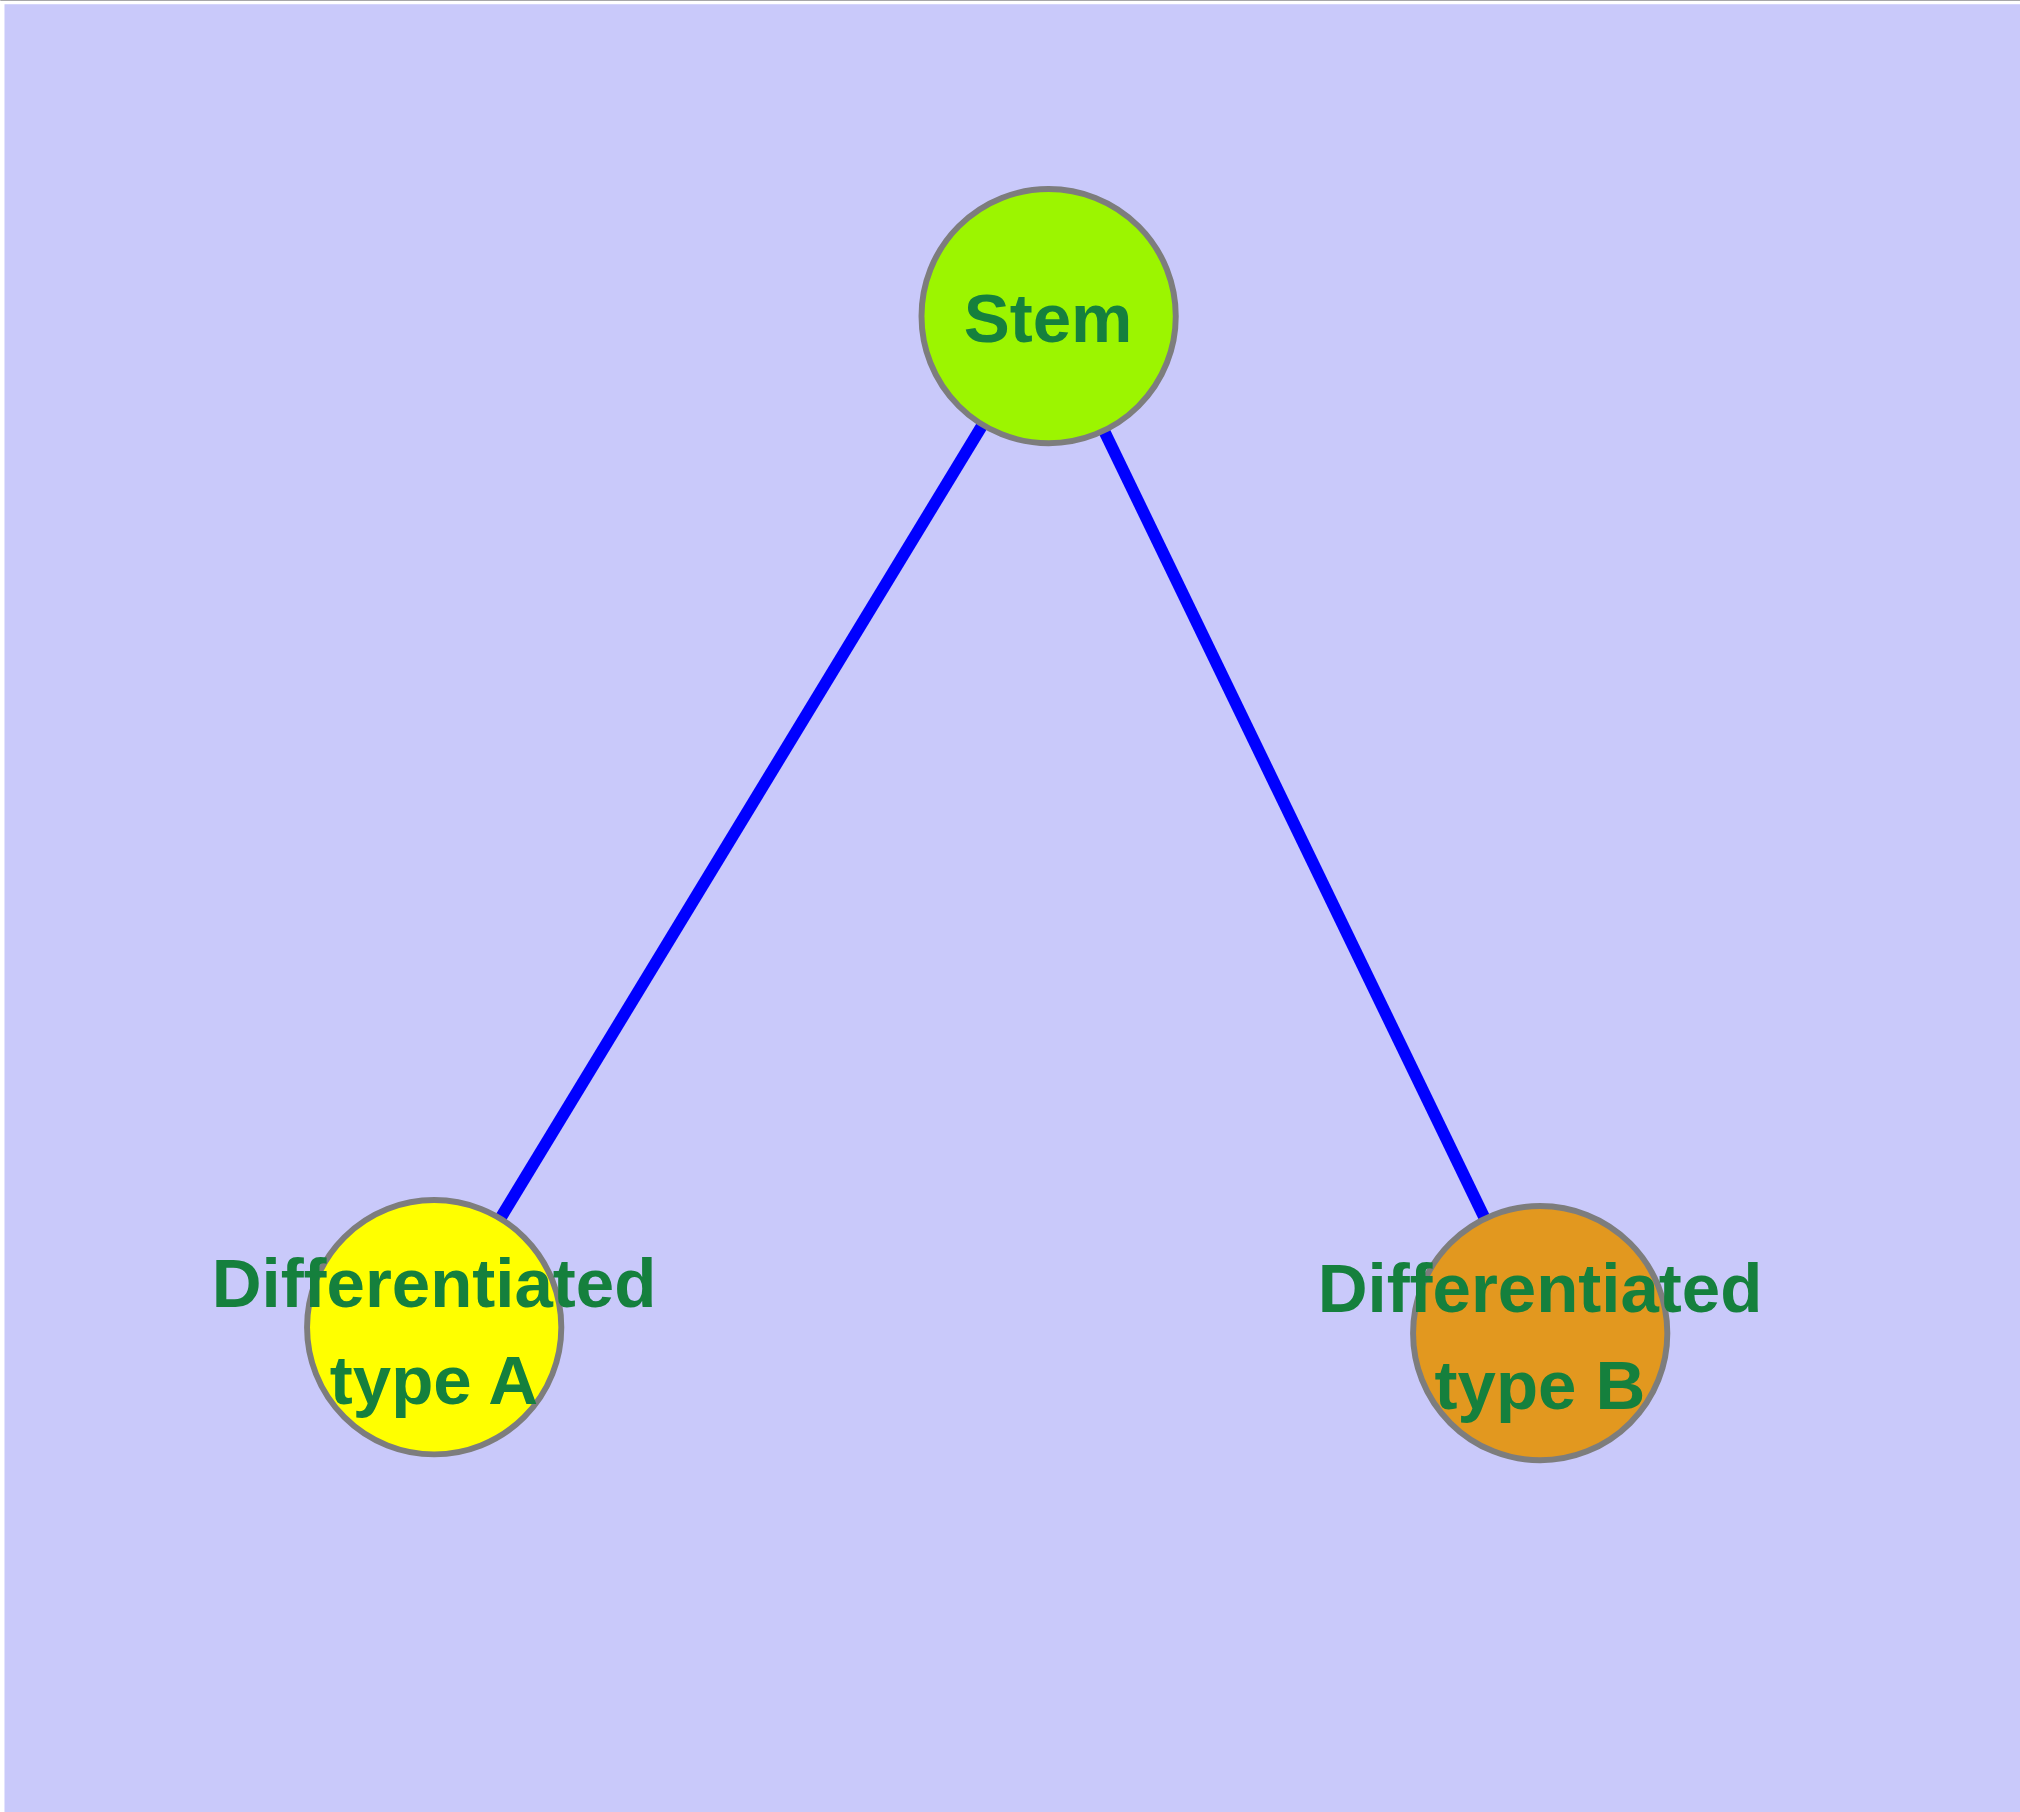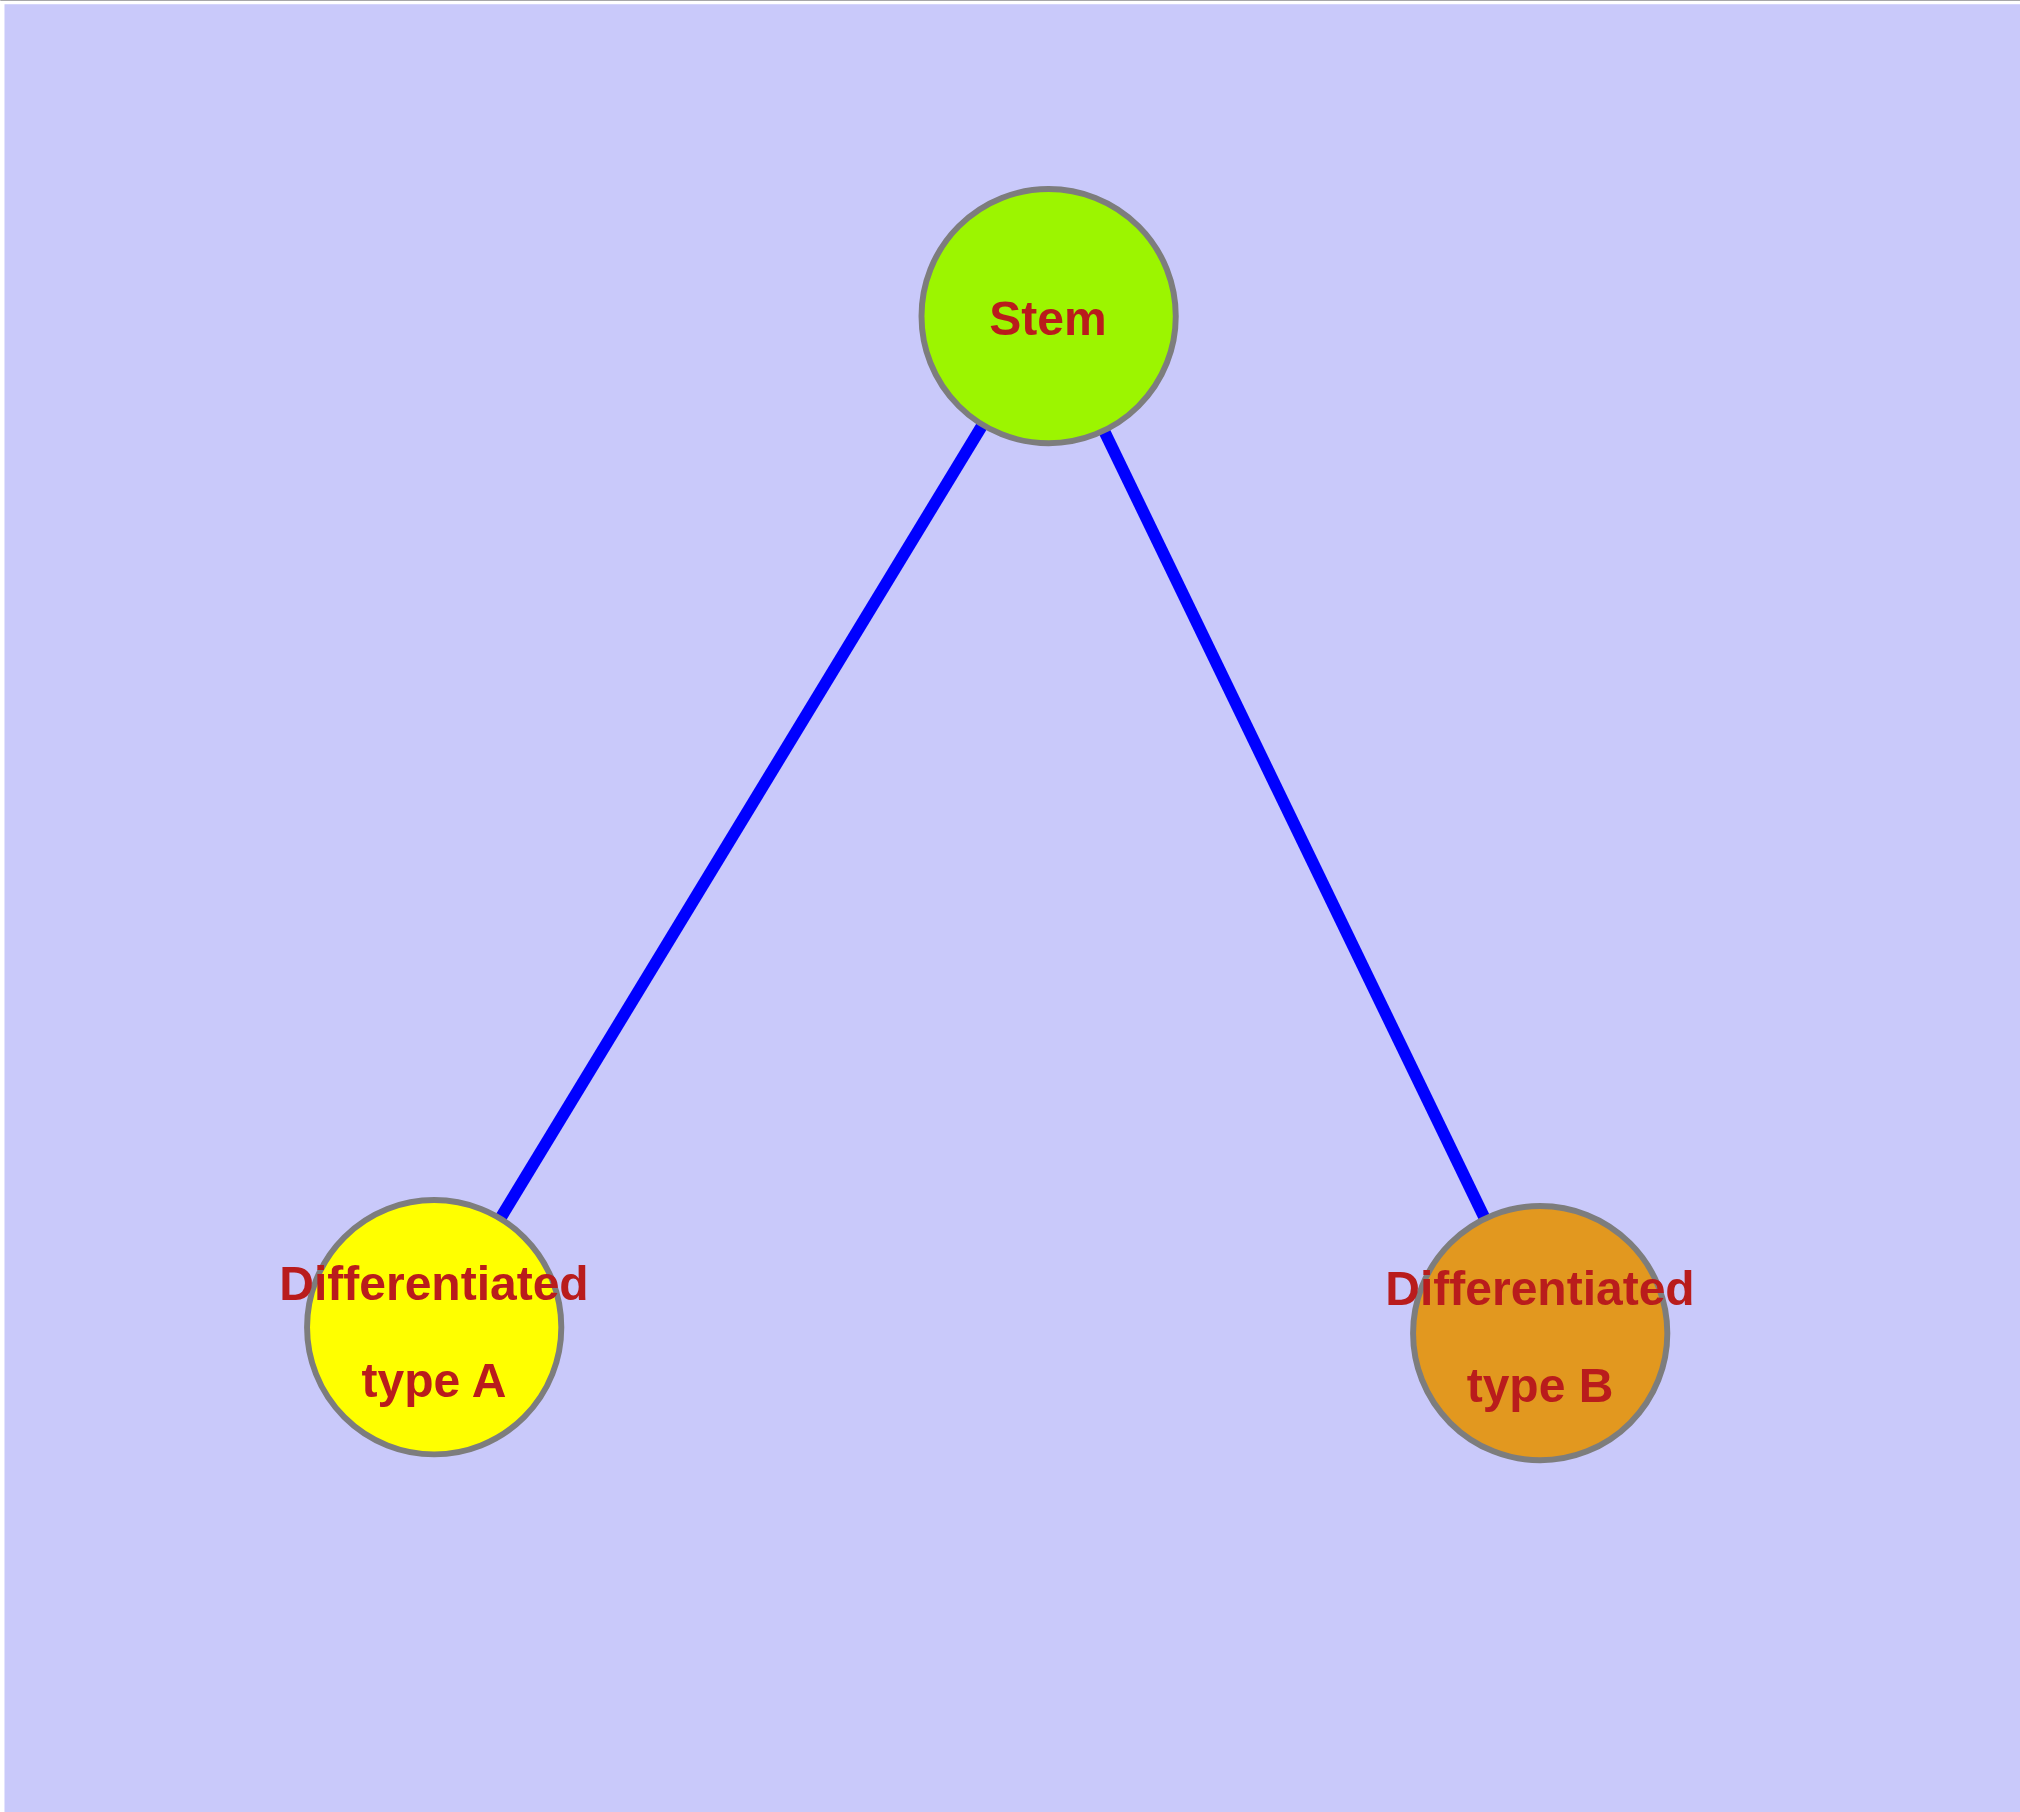--- a/index.html
+++ b/index.html
@@ -17,23 +17,23 @@
     width: 2021px;
     height: 1812px;
     display: block;
   }
   .node-label {
     position: absolute;
     transform: translate(-50%, -50%);
     text-align: center;
     white-space: pre-line;
     font-weight: bold;
-    font-size: 48px;
+    font-size: 69px;
     line-height: 97px;
-    color: #b91c1c;
+    color: #15803d;
     letter-spacing: 0px;
     pointer-events: none;
   }
   .label-stem   { left: 1048px; top: 318px; }
   .label-type-a { left: 434px;  top: 1332px; }
   .label-type-b { left: 1540px; top: 1337px; }
 </style>
 </head>
 <body>
 

